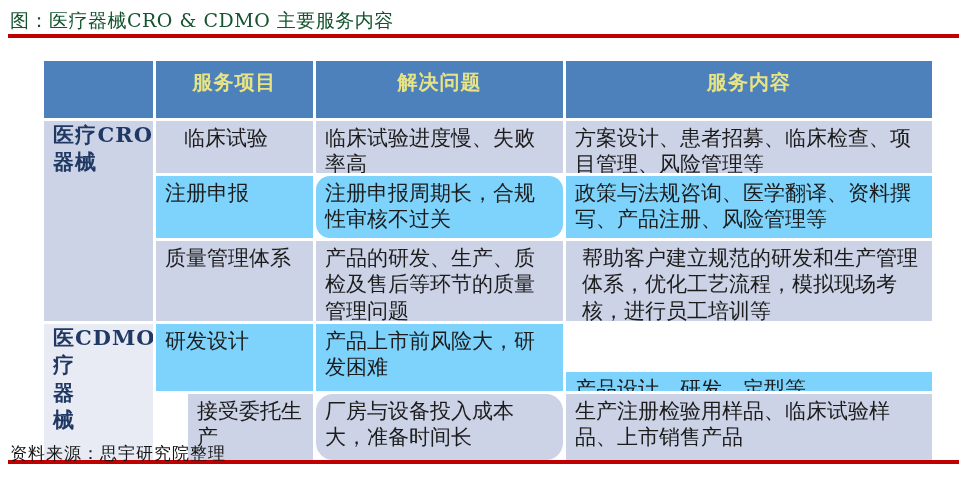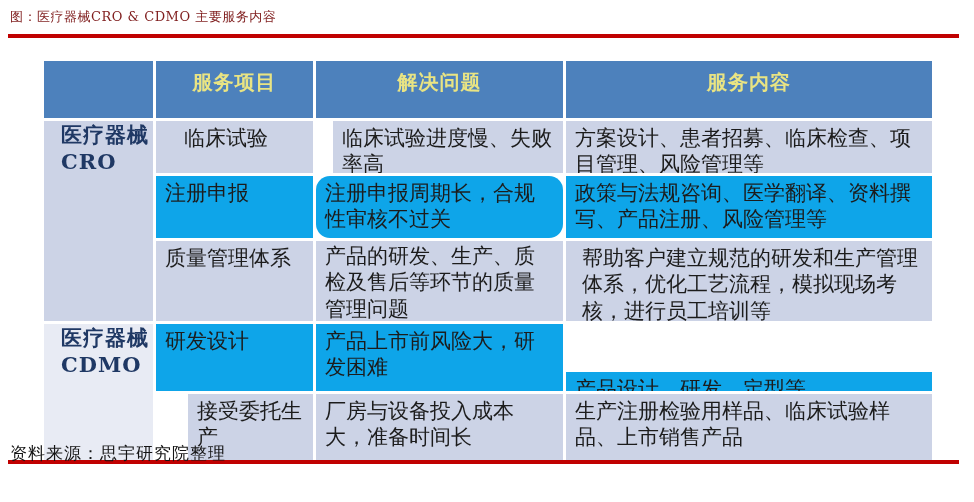--- a/index.html
+++ b/index.html
@@ -10,23 +10,23 @@
     height: 502px;
     background: #ffffff;
     font-family: "DejaVu Serif", "Liberation Serif", serif;
     color: #1c1c1c;
     overflow: hidden;
   }
   .doc-title {
     position: absolute;
     left: 10px;
     top: 8px;
-    font-size: 13px;
+    font-size: 19px;
     letter-spacing: 0.5px;
-    color: #7f1d1d;
+    color: #14532d;
     white-space: nowrap;
     text-align: center;
   }
   .rule {
     position: absolute;
     left: 8px;
     width: 951px;
     height: 4px;
     background: #c00000;
   }
@@ -61,36 +61,36 @@
     align-items: center;
     justify-content: center;
     padding-bottom: 14px;
     letter-spacing: 1px;
   }
   .group-cell {
     color: #1f3864;
     font-weight: bold;
     font-size: 21px;
     display: flex;
-    flex-direction: column;
-    justify-content: flex-start;
-    padding-left: 17px;
+    flex-direction: row;
+    justify-content: space-between;
+    padding-left: 9px;
     line-height: 1.3;
     letter-spacing: 1px;
   }
   .group-cro  { grid-column: 1; grid-row: 2 / span 3; background: #ccd3e6; }
   .group-cdmo { grid-column: 1; grid-row: 5 / span 2; background: #e8ebf4; }
   .body-cell {
     font-size: 21px;
     line-height: 1.25;
     padding: 4px 8px 4px 9px;
     color: #1c1c1c;
   }
   .row-dark  { background: #ccd3e6; }
-  .row-light { background: #0ea5e9; }
+  .row-light { background: #7dd3fc; }
 </style>
 </head>
 <body>
 
 <div class="page">
 
   <div class="doc-title">图：医疗器械CRO &amp; CDMO 主要服务内容</div>
 
   <div class="rule rule-top"></div>
 
@@ -104,37 +104,37 @@
     <div class="cell group-cell group-cro">
       <span>医疗器械</span>
       <span>CRO</span>
     </div>
     <div class="cell group-cell group-cdmo">
       <span>医疗器械</span>
       <span>CDMO</span>
     </div>
 
     <div class="cell body-cell row-dark" style="grid-column:2;grid-row:2;padding-left:28px;">临床试验</div>
-    <div class="cell body-cell row-dark" style="grid-column:3;grid-row:2;margin-left:17px;">临床试验进度慢、失败率高</div>
+    <div class="cell body-cell row-dark" style="grid-column:3;grid-row:2;">临床试验进度慢、失败率高</div>
     <div class="cell body-cell row-dark" style="grid-column:4;grid-row:2;">方案设计、患者招募、临床检查、项目管理、风险管理等</div>
 
     <div class="cell body-cell row-light" style="grid-column:2;grid-row:3;">注册申报</div>
     <div class="cell body-cell row-light" style="grid-column:3;grid-row:3;border-radius:14px;">注册申报周期长，合规性审核不过关</div>
     <div class="cell body-cell row-light" style="grid-column:4;grid-row:3;">政策与法规咨询、医学翻译、资料撰写、产品注册、风险管理等</div>
 
     <div class="cell body-cell row-dark" style="grid-column:2;grid-row:4;">质量管理体系</div>
-    <div class="cell body-cell row-dark" style="grid-column:3;grid-row:4;font-family:Liberation Mono, monospace;">产品的研发、生产、质检及售后等环节的质量管理问题</div>
+    <div class="cell body-cell row-dark" style="grid-column:3;grid-row:4;">产品的研发、生产、质检及售后等环节的质量管理问题</div>
     <div class="cell body-cell row-dark" style="grid-column:4;grid-row:4;padding-left:16px;">帮助客户建立规范的研发和生产管理体系，优化工艺流程，模拟现场考核，进行员工培训等</div>
 
     <div class="cell body-cell row-light" style="grid-column:2;grid-row:5;">研发设计</div>
     <div class="cell body-cell row-light" style="grid-column:3;grid-row:5;">产品上市前风险大，研发困难</div>
     <div class="cell body-cell row-light" style="grid-column:4;grid-row:5;margin-top:48px;">产品设计、研发、定型等</div>
 
     <div class="cell body-cell row-dark" style="grid-column:2;grid-row:6;margin-left:32px;">接受委托生产</div>
-    <div class="cell body-cell row-dark" style="grid-column:3;grid-row:6;">厂房与设备投入成本大，准备时间长</div>
+    <div class="cell body-cell row-dark" style="grid-column:3;grid-row:6;border-radius:17px;">厂房与设备投入成本大，准备时间长</div>
     <div class="cell body-cell row-dark" style="grid-column:4;grid-row:6;">生产注册检验用样品、临床试验样品、上市销售产品</div>
 
   </div>
 
   <div class="rule rule-bottom"></div>
 
   <div class="source-line">资料来源：思宇研究院整理</div>
 
 </div>
 

